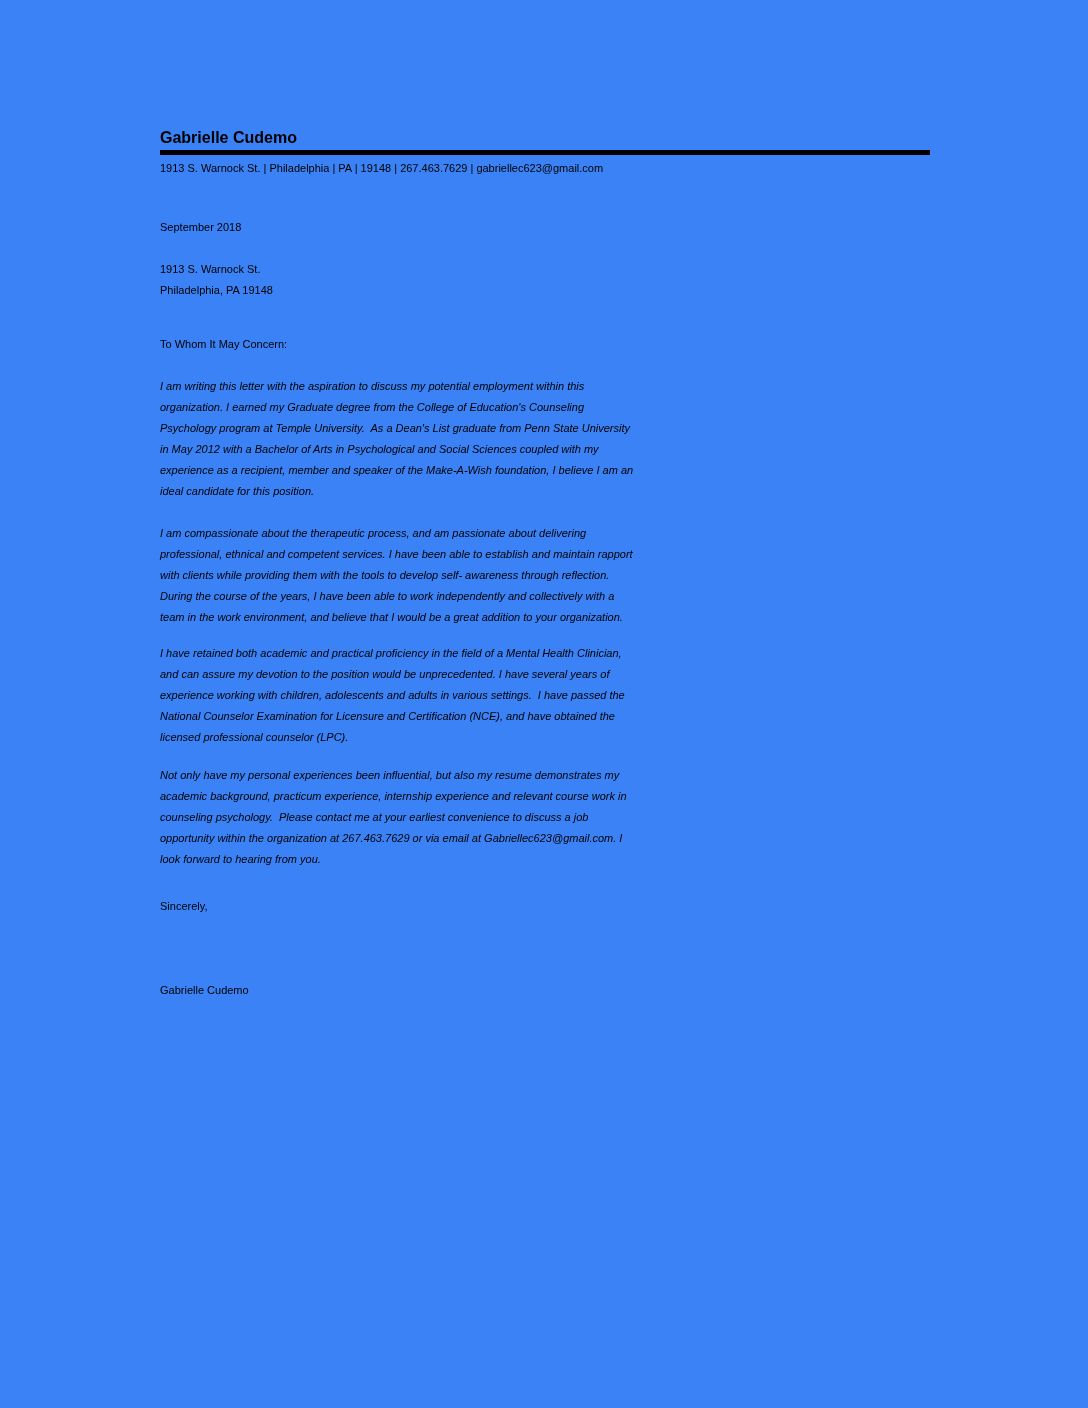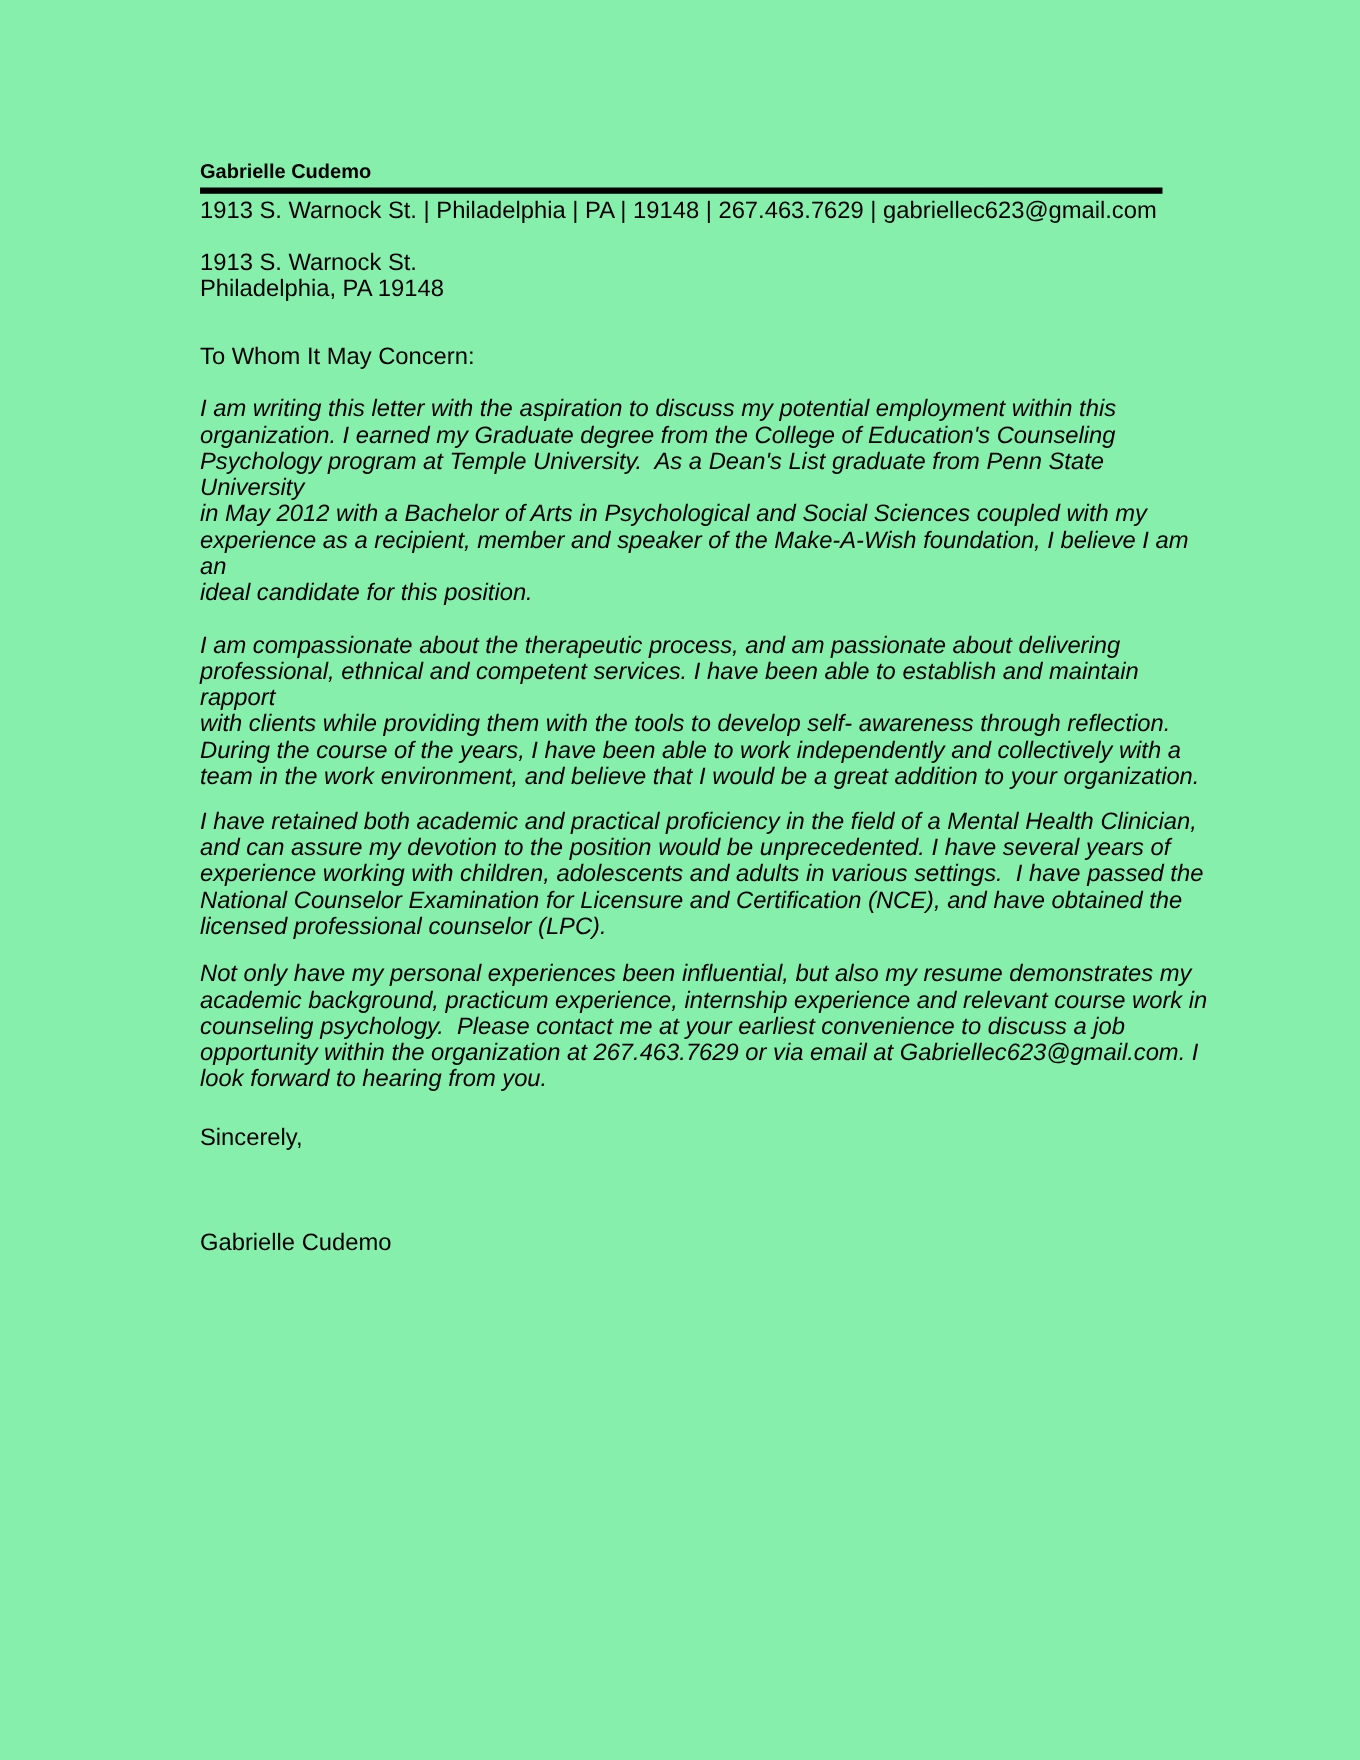--- a/index.html
+++ b/index.html
@@ -4,33 +4,33 @@
 <style>
   html, body {
     margin: 0;
     padding: 0;
     background: #ffffff;
   }
   .page {
     position: relative;
     width: 1088px;
     height: 1408px;
-    background: #86efac;
+    background: #3b82f6;
     color: #000000;
     font-family: "Liberation Sans", "DejaVu Sans", sans-serif;
     overflow: hidden;
   }
   .content {
     position: absolute;
     left: 160px;
     top: 128px;
     width: 770px;
   }
   .doc-text {
-    font-size: 19px;
+    font-size: 11px;
     line-height: 21px;
     white-space: pre-wrap;
     width: 810px; 
   }
   .header-name {
     font-size: 16px;
     font-weight: bold;
     line-height: 20px;
     width: 770px;
     padding-bottom: 2px;
@@ -56,20 +56,21 @@
 
 <div class="page">
   <div class="content">
 
     <div class="header-name">Gabrielle Cudemo</div>
 
     <div class="header-rule"></div>
 
     <div class="doc-text contact">1913 S. Warnock St. | Philadelphia | PA | 19148 | 267.463.7629 | gabriellec623@gmail.com</div>
 
+    <div class="doc-text date">September 2018</div>
 
     <div class="address">
       <div class="doc-text">1913 S. Warnock St.</div>
       <div class="doc-text">Philadelphia, PA 19148</div>
     </div>
 
     <div class="doc-text salutation">To Whom It May Concern:</div>
 
     <p class="doc-text para para-1">I am writing this letter with the aspiration to discuss my potential employment within this
 organization. I earned my Graduate degree from the College of Education's Counseling

